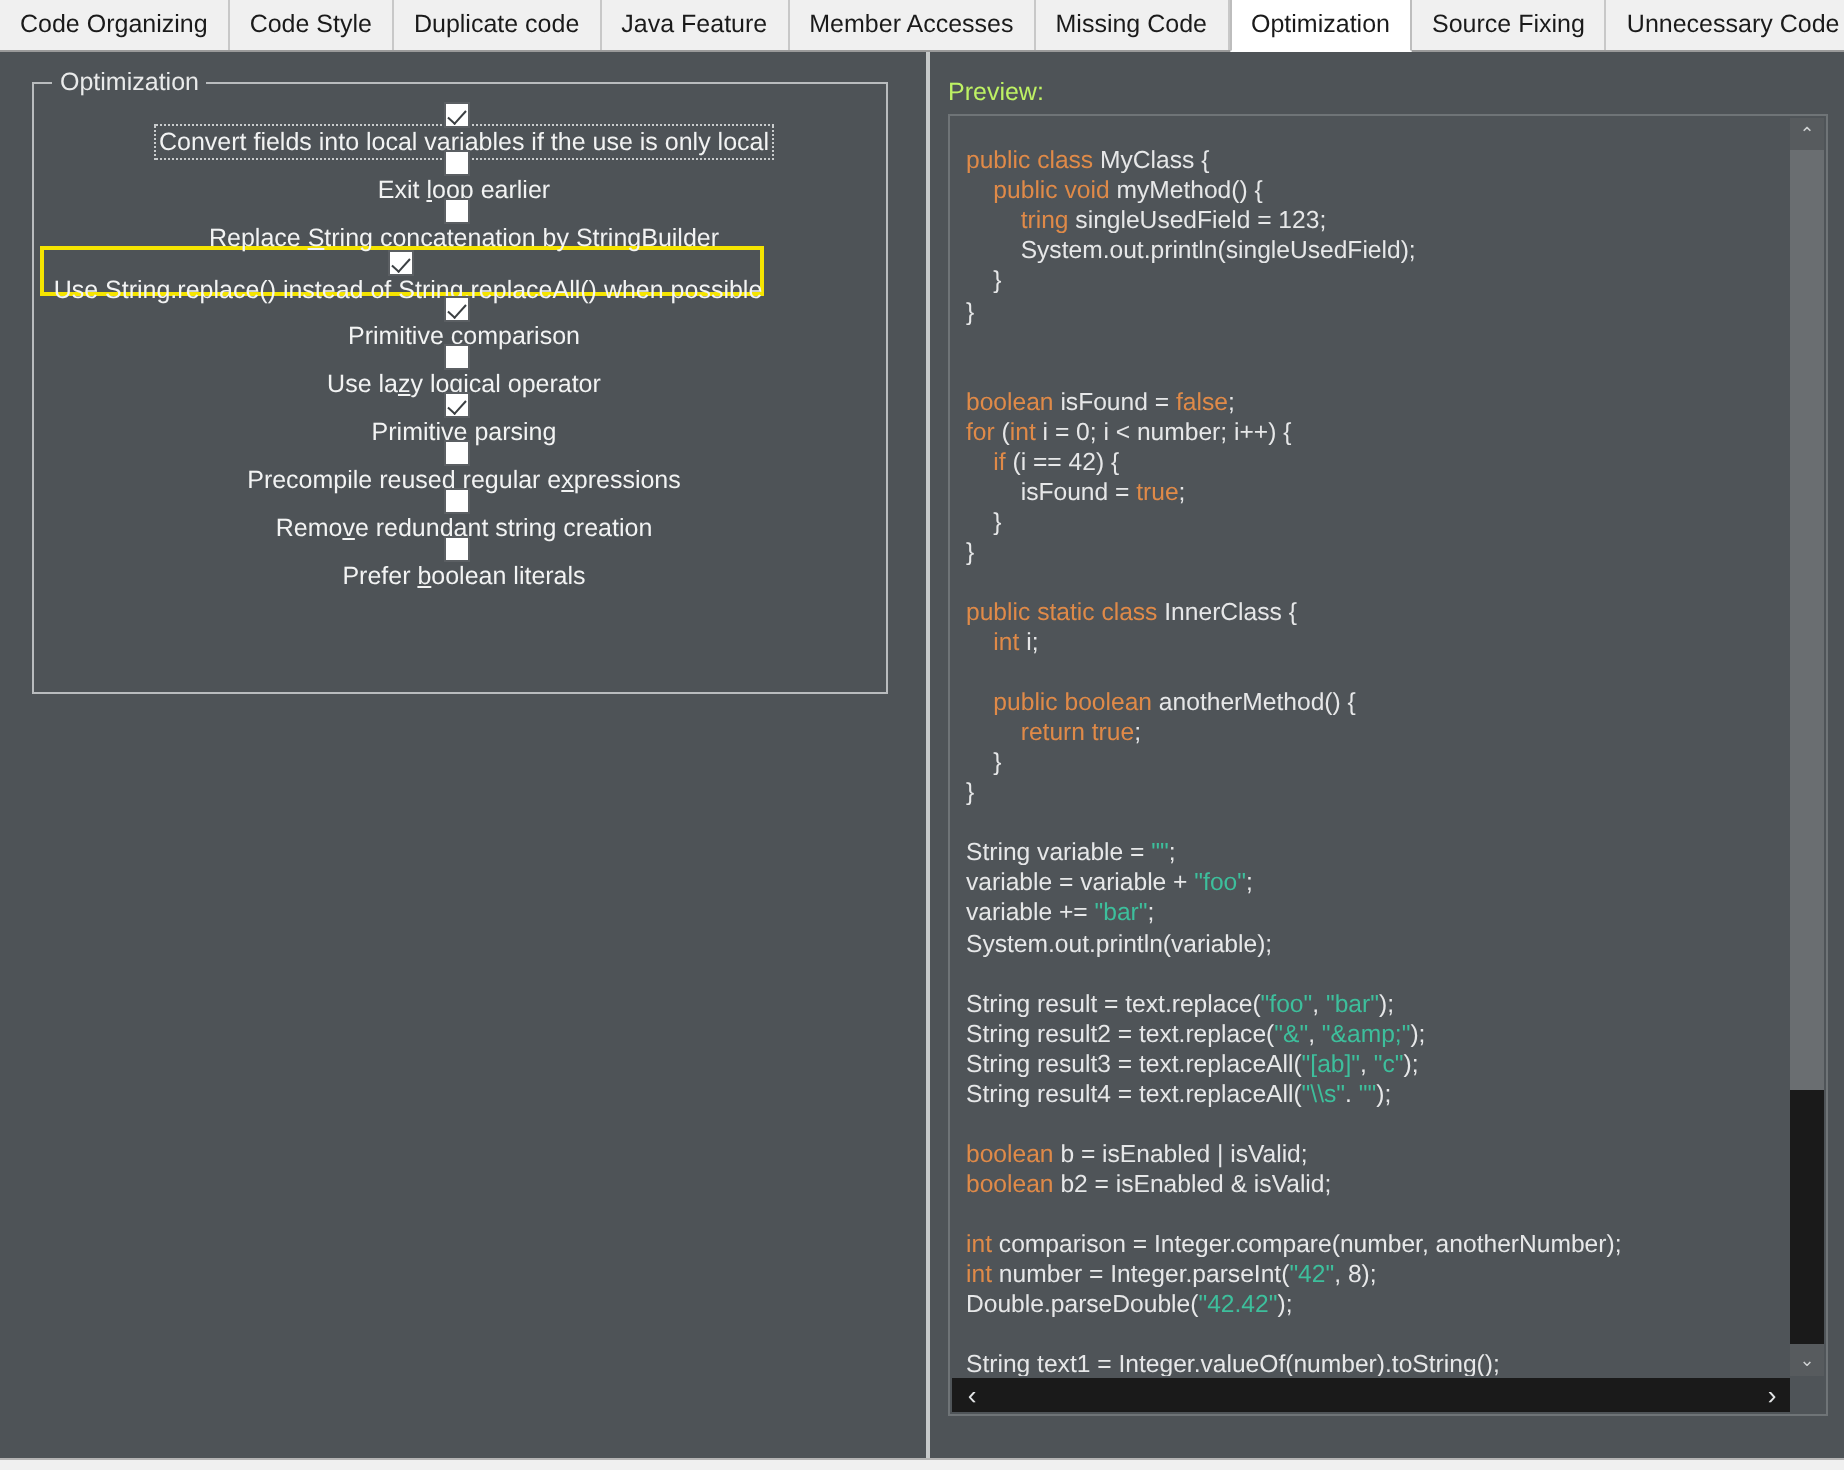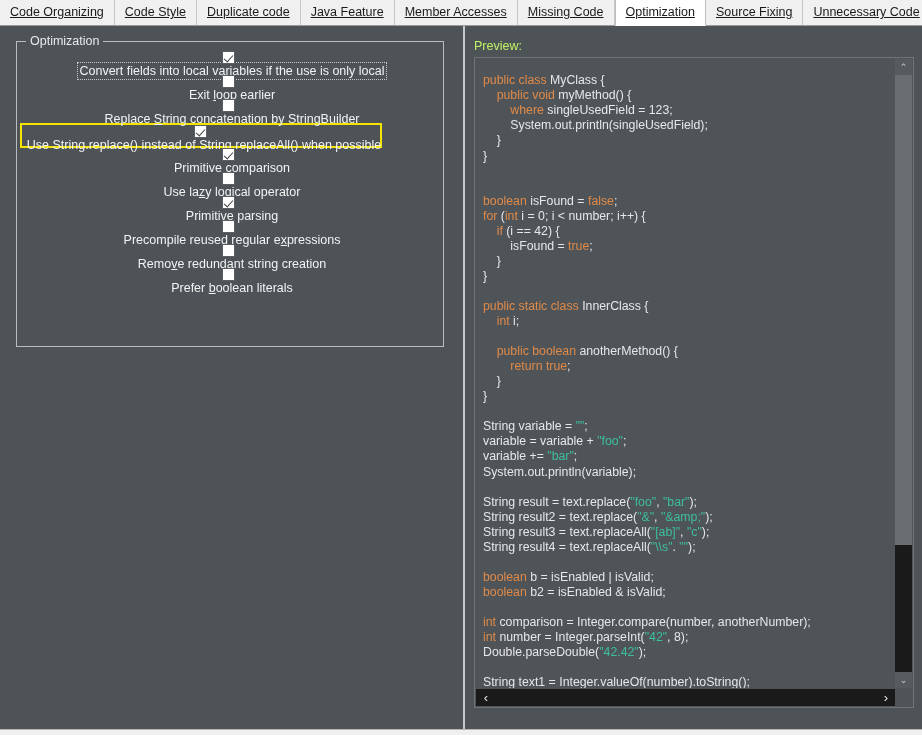--- a/index.html
+++ b/index.html
@@ -30,21 +30,20 @@
     padding: 12px 10px;
     display: flex;
     align-items: center;
     font-size: 12.5px;
     color: #1a1a1a;
     background: #f0f0f0;
     border-right: 1px solid #c8c8c8;
     white-space: nowrap;
     box-sizing: border-box;
     line-height: 1;
-    text-decoration: underline;
   }
   .tab.active {
     background: #ffffff;
     border-left: 1px solid #bdbdbd;
     border-right: 1px solid #bdbdbd;
     border-bottom: 1px solid #ffffff;
     margin-bottom: -1px;
     font-weight: normal;
   }
 
@@ -352,21 +351,21 @@
   </div>
 
   <div id="splitter"></div>
 
   <div id="right-pane">
     <div id="preview-label">Preview:</div>
     <div id="code-frame">
       <div id="code-scrollarea">
         <pre id="code-text"><span class="k">public</span> <span class="k">class</span> MyClass {
     <span class="k">public</span> <span class="k">void</span> myMethod() {
-        <span class="k">where</span> singleUsedField = 123;
+        <span class="k">tring</span> singleUsedField = 123;
         System.out.println(singleUsedField);
     }
 }
 
 
 <span class="k">boolean</span> isFound = <span class="k">false</span>;
 <span class="k">for</span> (<span class="k">int</span> i = 0; i &lt; number; i++) {
     <span class="k">if</span> (i == 42) {
         isFound = <span class="k">true</span>;
     }

